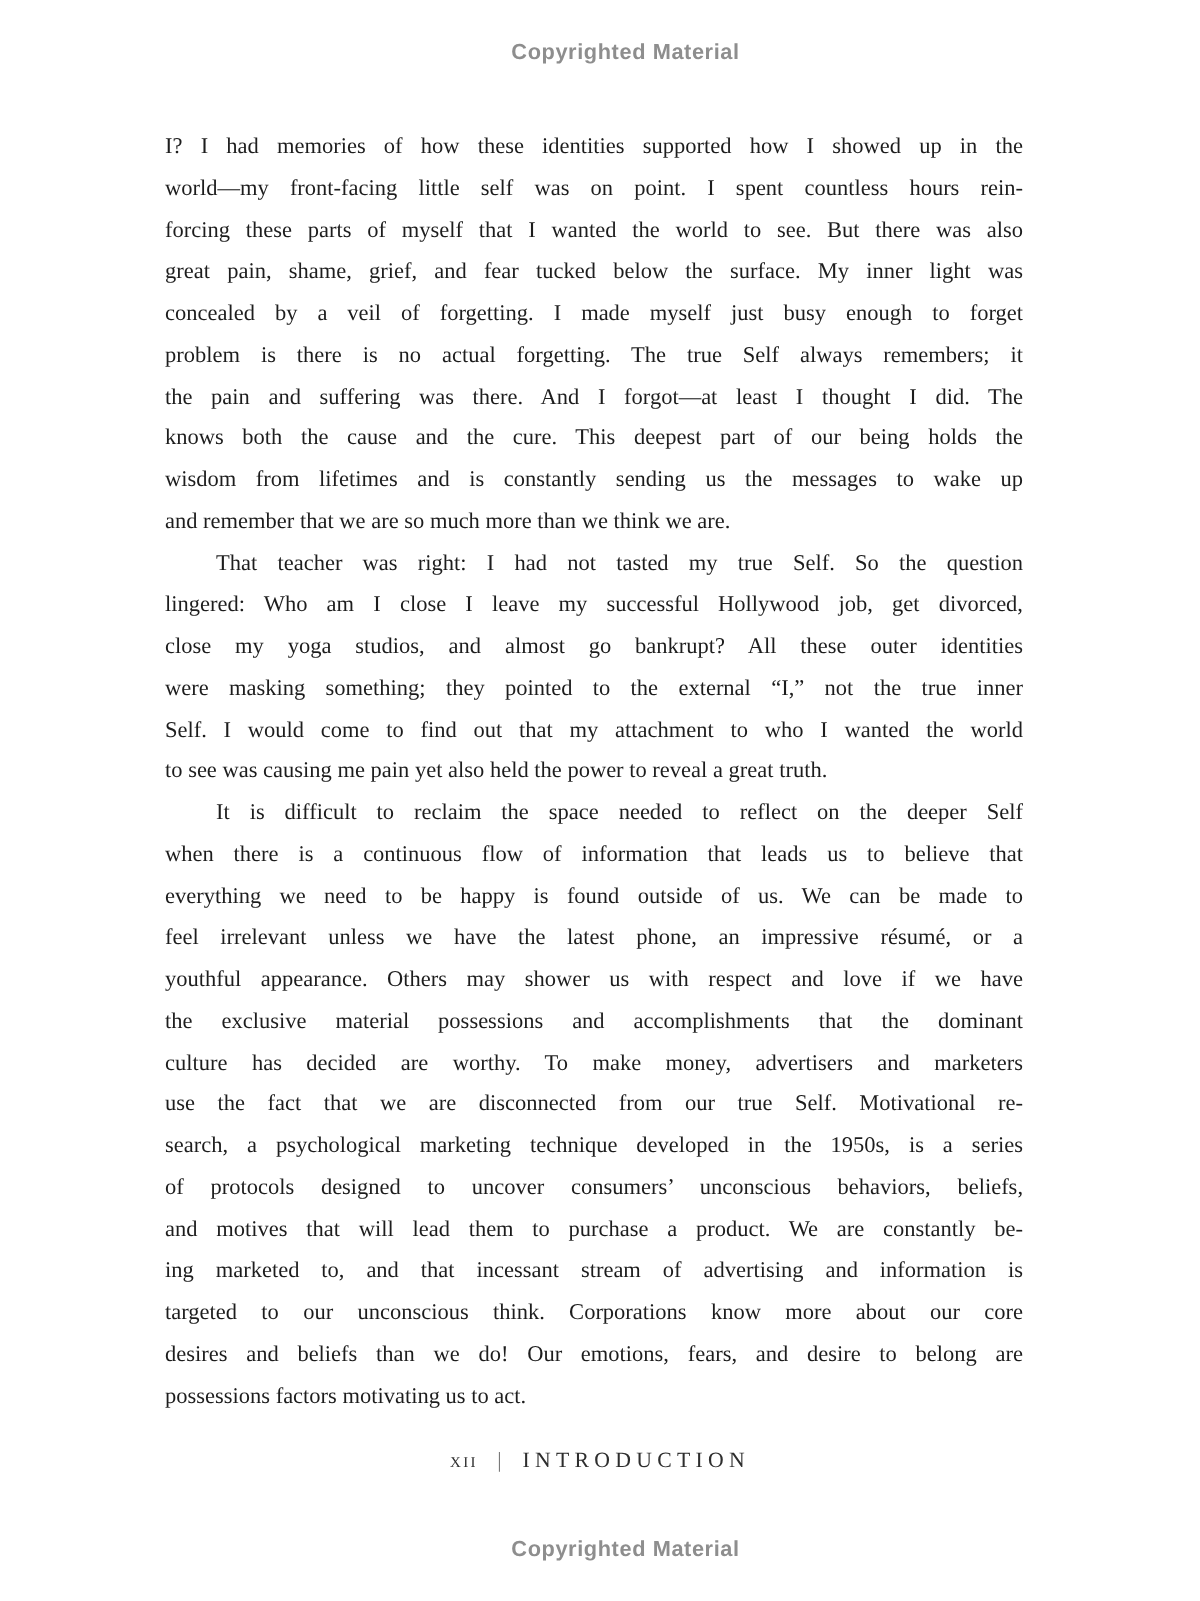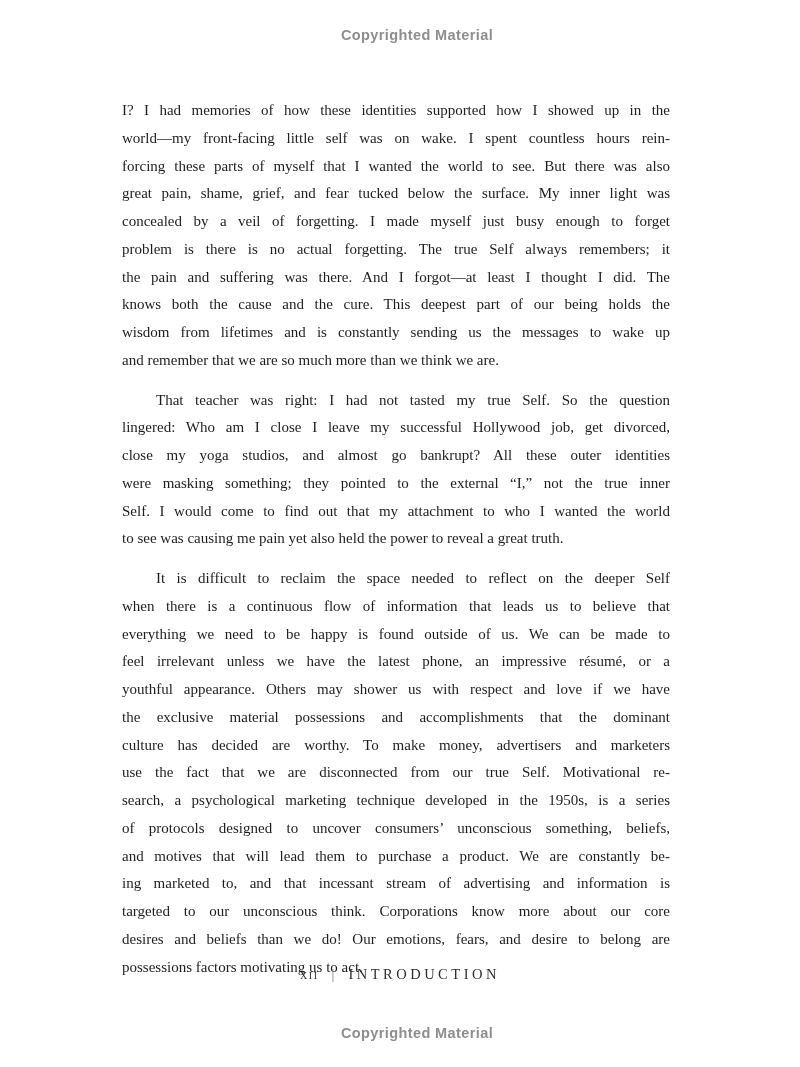--- a/index.html
+++ b/index.html
@@ -31,21 +31,21 @@
   .watermark.bottom { top: 1025px; }
 
   .page-body {
     position: absolute;
     top: 85px;
     left: 110px;
     width: 572px;
     color: #1d1d1d;
     font-size: 15px;
   }
-  .paragraph { margin: 12px; }
+  .paragraph { margin: 0; }
   .line {
     text-align: justify;
     text-align-last: justify;
     line-height: 27.75px;
     height: 27.75px;
     overflow: visible;
   }
   .line.last { text-align-last: left; }
   .line.indent { text-indent: 34px; }
 
@@ -76,21 +76,21 @@
 </head>
 <body>
 
 <div class="page">
 
   <div class="watermark top">Copyrighted Material</div>
 
   <div class="page-body">
       <div class="paragraph">
         <div class="line">I? I had memories of how these identities supported how I showed up in the</div>
-        <div class="line">world—my front-facing little self was on wake. I spent countless hours rein-</div>
+        <div class="line">world—my front-facing little self was on point. I spent countless hours rein-</div>
         <div class="line">forcing these parts of myself that I wanted the world to see. But there was also</div>
         <div class="line">great pain, shame, grief, and fear tucked below the surface. My inner light was</div>
         <div class="line">concealed by a veil of forgetting. I made myself just busy enough to forget</div>
         <div class="line">problem is there is no actual forgetting. The true Self always remembers; it</div>
         <div class="line">the pain and suffering was there. And I forgot—at least I thought I did. The</div>
         <div class="line">knows both the cause and the cure. This deepest part of our being holds the</div>
         <div class="line">wisdom from lifetimes and is constantly sending us the messages to wake up</div>
         <div class="line last">and remember that we are so much more than we think we are.</div>
       </div>
       <div class="paragraph">
@@ -104,21 +104,21 @@
       <div class="paragraph">
         <div class="line indent">It is difficult to reclaim the space needed to reflect on the deeper Self</div>
         <div class="line">when there is a continuous flow of information that leads us to believe that</div>
         <div class="line">everything we need to be happy is found outside of us. We can be made to</div>
         <div class="line">feel irrelevant unless we have the latest phone, an impressive résumé, or a</div>
         <div class="line">youthful appearance. Others may shower us with respect and love if we have</div>
         <div class="line">the exclusive material possessions and accomplishments that the dominant</div>
         <div class="line">culture has decided are worthy. To make money, advertisers and marketers</div>
         <div class="line">use the fact that we are disconnected from our true Self. Motivational re-</div>
         <div class="line">search, a psychological marketing technique developed in the 1950s, is a series</div>
-        <div class="line">of protocols designed to uncover consumers’ unconscious something, beliefs,</div>
+        <div class="line">of protocols designed to uncover consumers’ unconscious behaviors, beliefs,</div>
         <div class="line">and motives that will lead them to purchase a product. We are constantly be-</div>
         <div class="line">ing marketed to, and that incessant stream of advertising and information is</div>
         <div class="line">targeted to our unconscious think. Corporations know more about our core</div>
         <div class="line">desires and beliefs than we do! Our emotions, fears, and desire to belong are</div>
         <div class="line last">possessions factors motivating us to act.</div>
       </div>
     </div>
 
   <div class="footer">
     <span class="page-number">xii</span><span class="separator">|</span><span class="section-title">INTRODUCTION</span>

